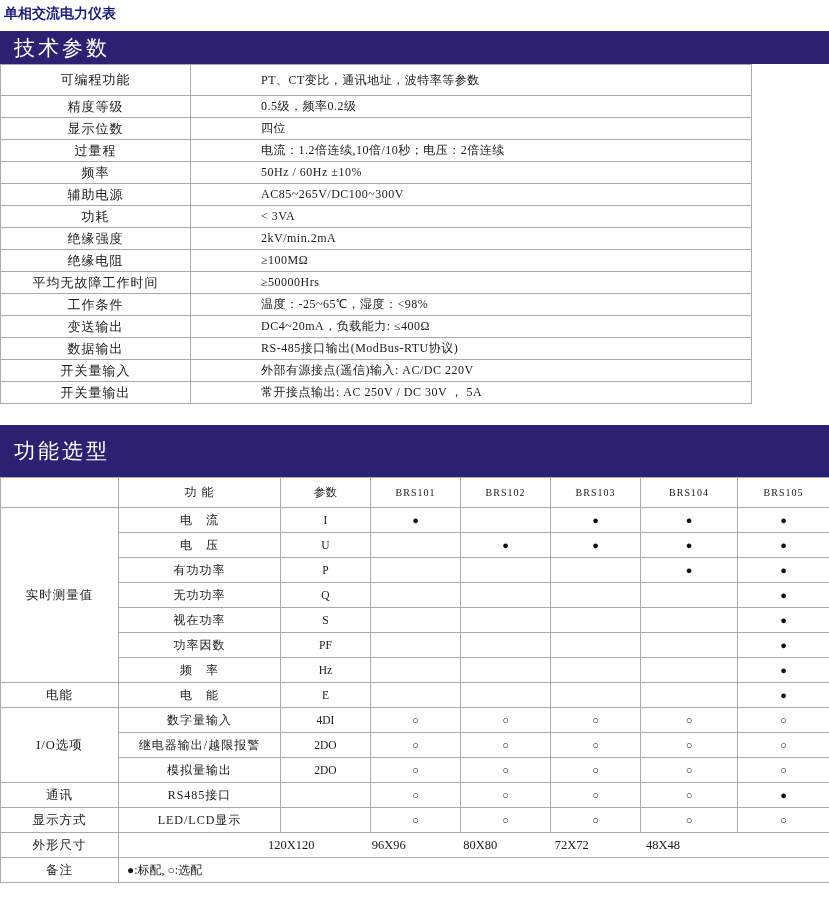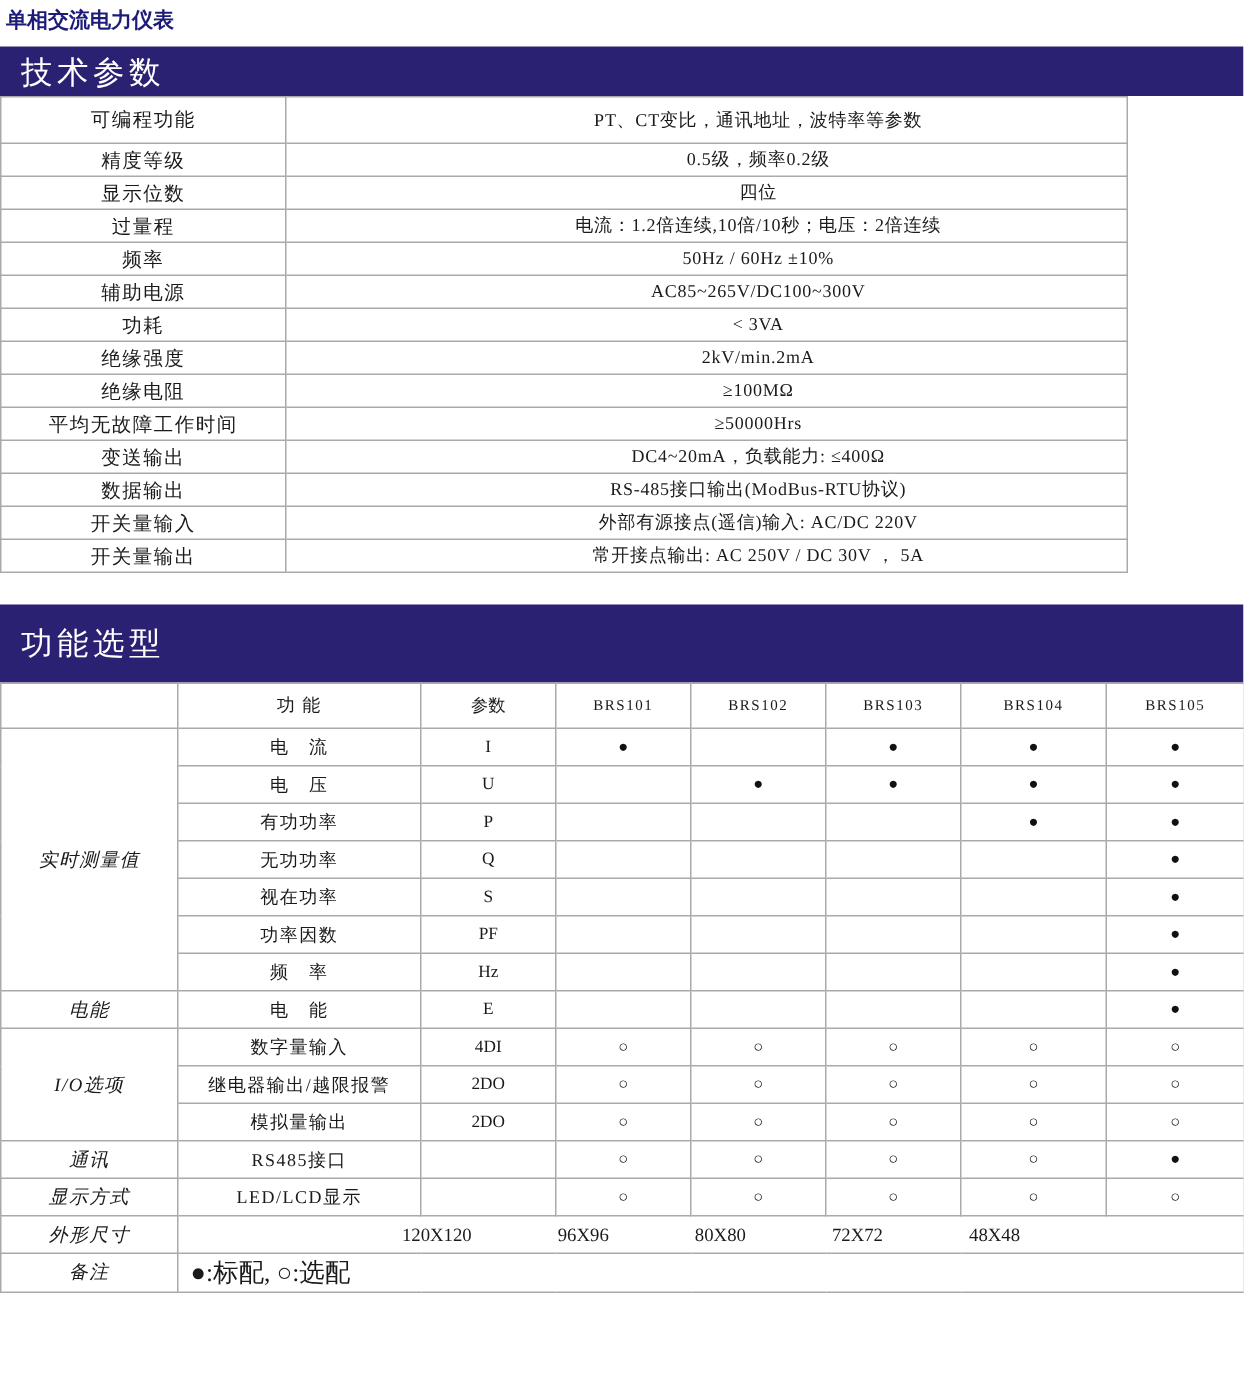--- a/index.html
+++ b/index.html
@@ -29,37 +29,37 @@
 
   
   .tech td { height:22px; }
   .tech tr.tall td { height:31px; }
   .tech .lbl {
     width:190px; text-align:center; font-size:13px; color:#1a1a1a;
     letter-spacing:1px;
   }
   .tech .val {
     padding-left:70px; font-size:12px; color:#1a1a1a;
-    letter-spacing:0.5px; white-space:pre;text-align:center;
+    letter-spacing:0.5px; white-space:pre;
   }
 
   
   .sel td { height:25px; text-align:center; font-size:12px; color:#1a1a1a; }
   .sel tr.hdr td { height:30px; }
-  .sel .gcell { font-size:12.5px; letter-spacing:1px;font-style:italic; }
+  .sel .gcell { font-size:12.5px; letter-spacing:1px; }
   .sel .fcell { letter-spacing:1px; }
   .sel .pcell { font-size:11.5px; }
   .sel .mhead { font-size:10px; letter-spacing:1px;margin-left:36px; }
   .sel .mark  { font-size:11px; color:#111; }
   .sel .sizes {
     text-align:center; white-space:pre; font-size:12.5px;
     word-spacing:16px; height:24px;
   }
   .sel .note {
-    text-align:left; padding-left:8px; font-size:17px; height:21px;
+    text-align:left; padding-left:8px; font-size:12px; height:21px;
     white-space:pre;
   }
 </style>
 </head>
 <body>
 
 <div class="doc-title">单相交流电力仪表</div>
 
 <div class="section-bar bar1">
   <span>技术参数</span>
@@ -99,20 +99,24 @@
       <td class="lbl">绝缘强度</td>
       <td class="val">2kV/min.2mA</td>
     </tr>
     <tr>
       <td class="lbl">绝缘电阻</td>
       <td class="val">≥100MΩ</td>
     </tr>
     <tr>
       <td class="lbl">平均无故障工作时间</td>
       <td class="val">≥50000Hrs</td>
+    </tr>
+    <tr>
+      <td class="lbl">工作条件</td>
+      <td class="val">温度：-25~65℃，湿度：&lt;98%</td>
     </tr>
     <tr>
       <td class="lbl">变送输出</td>
       <td class="val">DC4~20mA，负载能力: ≤400Ω</td>
     </tr>
     <tr>
       <td class="lbl">数据输出</td>
       <td class="val">RS-485接口输出(ModBus-RTU协议)</td>
     </tr>
     <tr>

